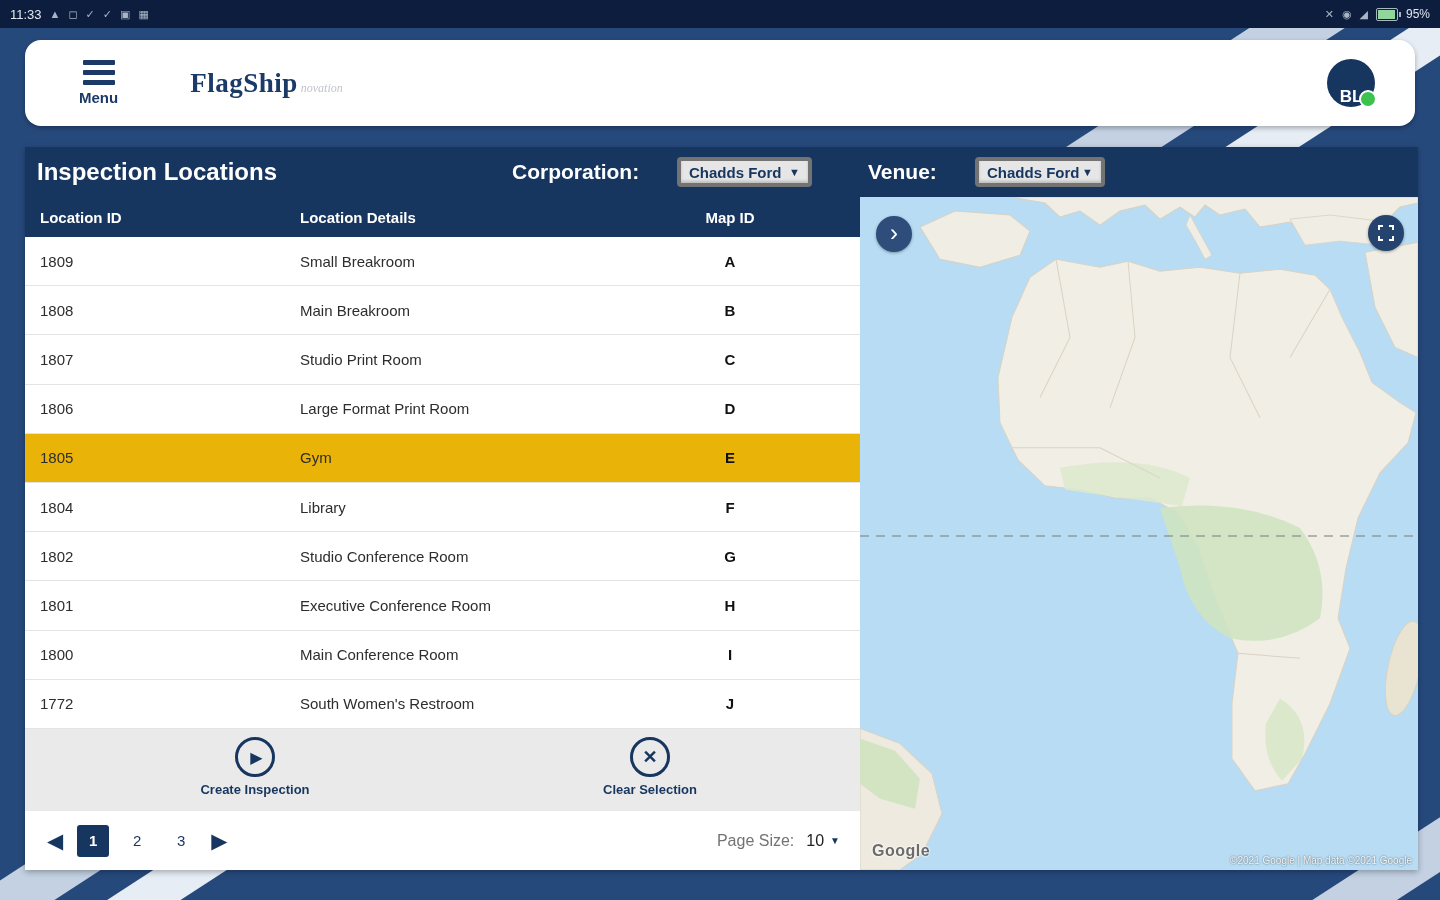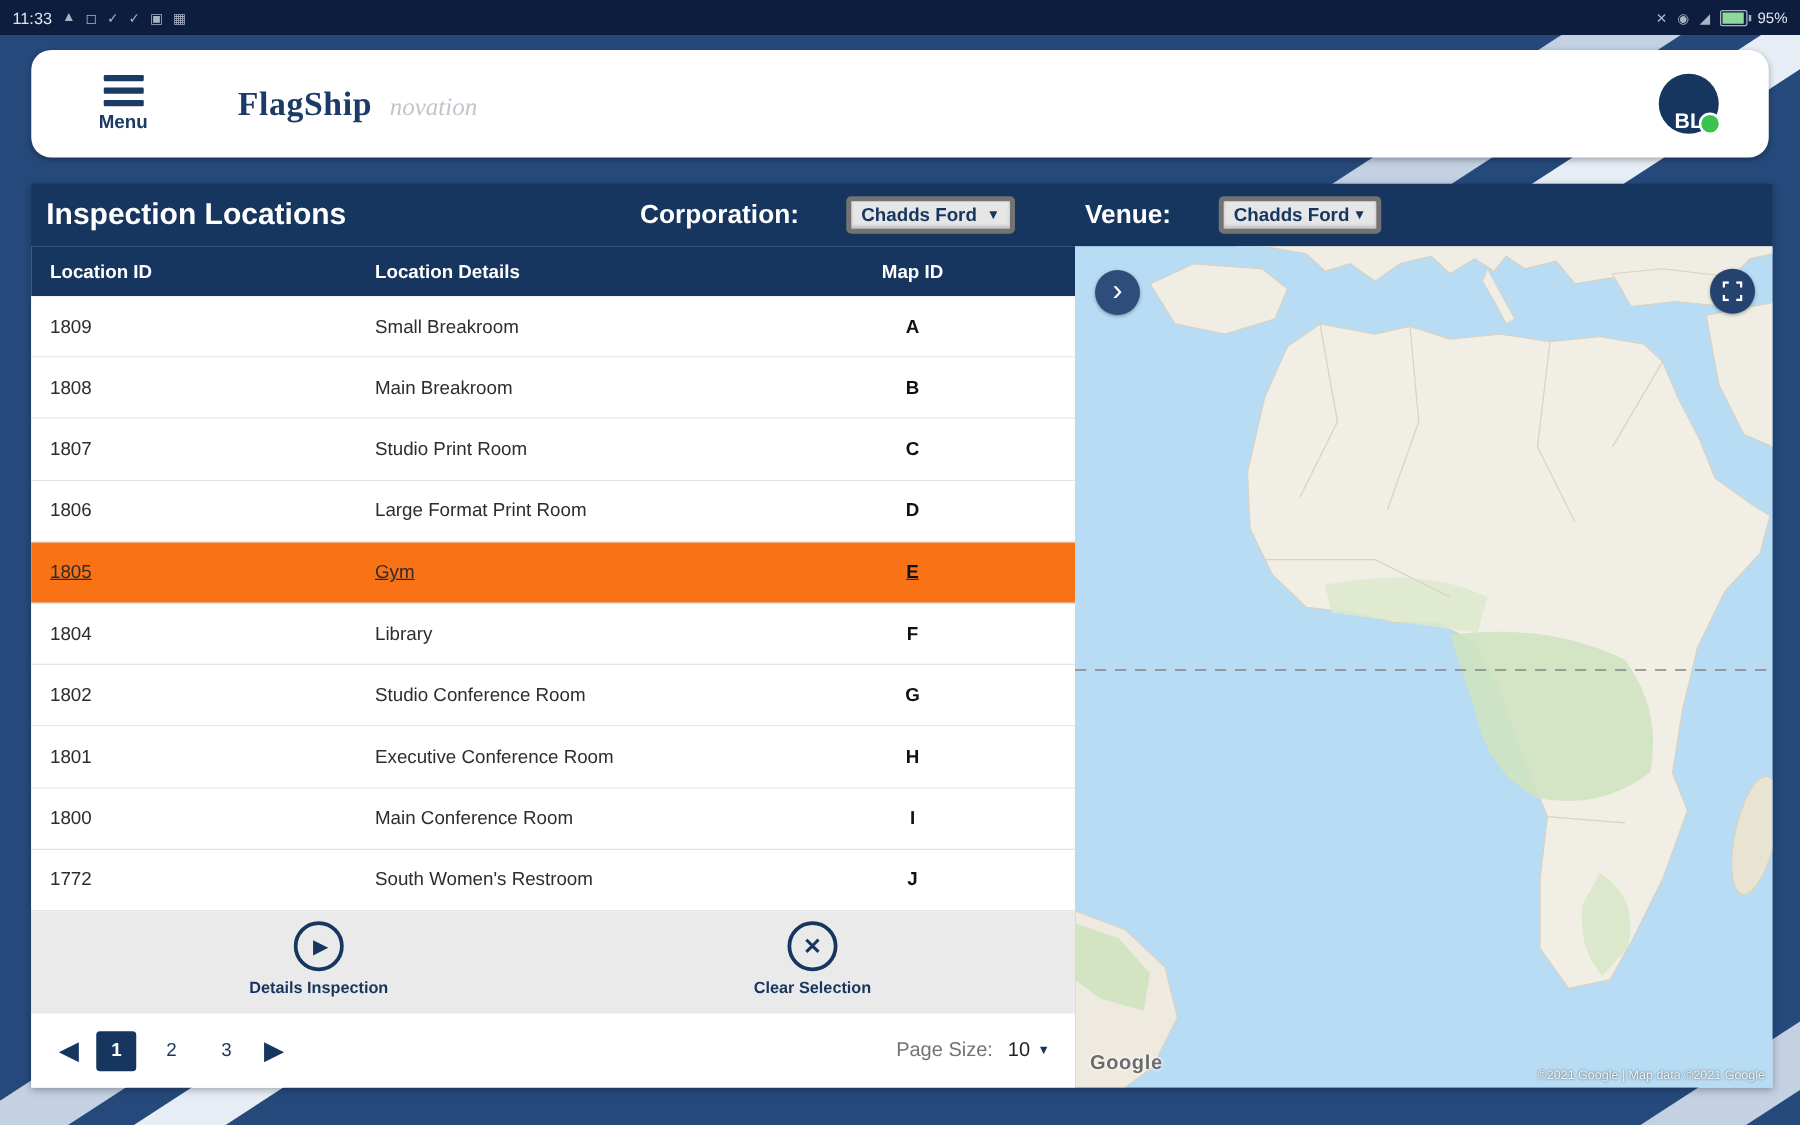--- a/index.html
+++ b/index.html
@@ -24,21 +24,21 @@
   .sb-batt-text{font-size:12px;color:#dfe6ee;}
 
   
   .header-card{position:absolute;left:25px;right:25px;top:40px;height:86px;background:#ffffff;border-radius:16px;z-index:3;display:flex;align-items:center;box-shadow:0 2px 5px rgba(0,0,0,.3);padding-left:16px;}
   .menu-block{margin-left:38px;display:flex;flex-direction:column;align-items:center;gap:4px;cursor:pointer;}
   .hamburger{width:32px;display:flex;flex-direction:column;gap:5px;}
   .hamburger span{height:5px;background:#1c3a68;border-radius:1px;}
   .menu-label{color:#1c3a68;font-weight:bold;font-size:15px;}
   .logo{margin-left:72px;display:flex;align-items:baseline;}
   .logo-primary{font-family:"Liberation Serif",serif;color:#1c3a68;font-size:27px;font-weight:bold;letter-spacing:.5px;}
-  .logo-secondary{font-family:"Liberation Serif",serif;color:#c0c4cc;font-size:20px;font-style:italic;margin-left:14px;}
+  .logo-secondary{font-family:"Liberation Serif",serif;color:#c0c4cc;font-size:12px;font-style:italic;margin-left:3px;}
   .avatar{position:absolute;right:40px;top:50%;transform:translateY(-50%);width:48px;height:48px;border-radius:50%;background:#16355f;color:#fff;display:flex;align-items:flex-end;justify-content:center;font-weight:bold;font-size:17px;cursor:pointer;}
   .status-dot{position:absolute;right:-2px;bottom:-1px;width:14px;height:14px;background:#3cc24e;border:2px solid #fff;border-radius:50%;}
 
   
   .content{position:absolute;left:25px;top:147px;width:1393px;height:723px;z-index:2;display:flex;flex-direction:column;box-shadow:0 2px 6px rgba(0,0,0,.3);}
   .toolbar{position:relative;height:50px;background:#16355f;flex:none;color:#fff;}
   .toolbar-title{position:absolute;left:12px;top:50%;transform:translateY(-50%);font-size:24px;font-weight:bold;margin:0;}
   .tb-label{position:absolute;top:50%;transform:translateY(-50%);font-size:21px;font-weight:bold;}
   .corp-label{left:487px;}
   .venue-label{left:843px;}
@@ -48,21 +48,21 @@
   .select .caret{margin-left:auto;font-size:11px;color:#16355f;}
 
   .body-row{flex:1;display:flex;min-height:0;}
   .table-panel{width:835px;background:#fff;display:flex;flex-direction:column;flex:none;}
   .thead{height:40px;background:#16355f;color:#fff;display:flex;align-items:center;font-size:15px;font-weight:bold;flex:none;}
   .col-id{width:275px;padding-left:15px;box-sizing:border-box;}
   .col-details{width:360px;}
   .col-map{width:140px;text-align:center;}
   .tbody{flex:1;display:flex;flex-direction:column;min-height:0;}
   .trow{flex:1;display:flex;align-items:center;border-bottom:1px solid #e4e4e4;font-size:15px;color:#2d2d2d;background:#fff;cursor:pointer;}
-  .trow.selected{background:#f97316;text-decoration:underline;}
+  .trow.selected{background:#eab308;}
   .trow .col-map{font-weight:bold;color:#111;}
 
   .action-bar{flex:none;height:82px;background:#eaeaea;position:relative;}
   .action-btn{position:absolute;top:8px;display:flex;flex-direction:column;align-items:center;cursor:pointer;}
   .create-btn{left:130px;width:200px;}
   .clear-btn{left:525px;width:200px;}
   .icon-circle{width:40px;height:40px;border:3px solid #16355f;border-radius:50%;display:flex;align-items:center;justify-content:center;color:#16355f;background:transparent;box-sizing:border-box;}
   .play-glyph{font-size:16px;margin-left:3px;color:#16355f;}
   .x-glyph{font-size:18px;font-weight:bold;color:#16355f;}
   .action-label{margin-top:5px;font-size:13px;font-weight:bold;color:#16355f;}
@@ -216,21 +216,21 @@
               <div class="col-details">South Women's Restroom</div>
               <div class="col-map">J</div>
             </div>
           </div>
 
         <div class="action-bar">
           <div class="action-btn create-btn">
             <div class="icon-circle">
               <span class="play-glyph">▶</span>
             </div>
-            <div class="action-label">Details Inspection</div>
+            <div class="action-label">Create Inspection</div>
           </div>
           <div class="action-btn clear-btn">
             <div class="icon-circle">
               <span class="x-glyph">✕</span>
             </div>
             <div class="action-label">Clear Selection</div>
           </div>
         </div>
 
         <div class="pagination-row">

